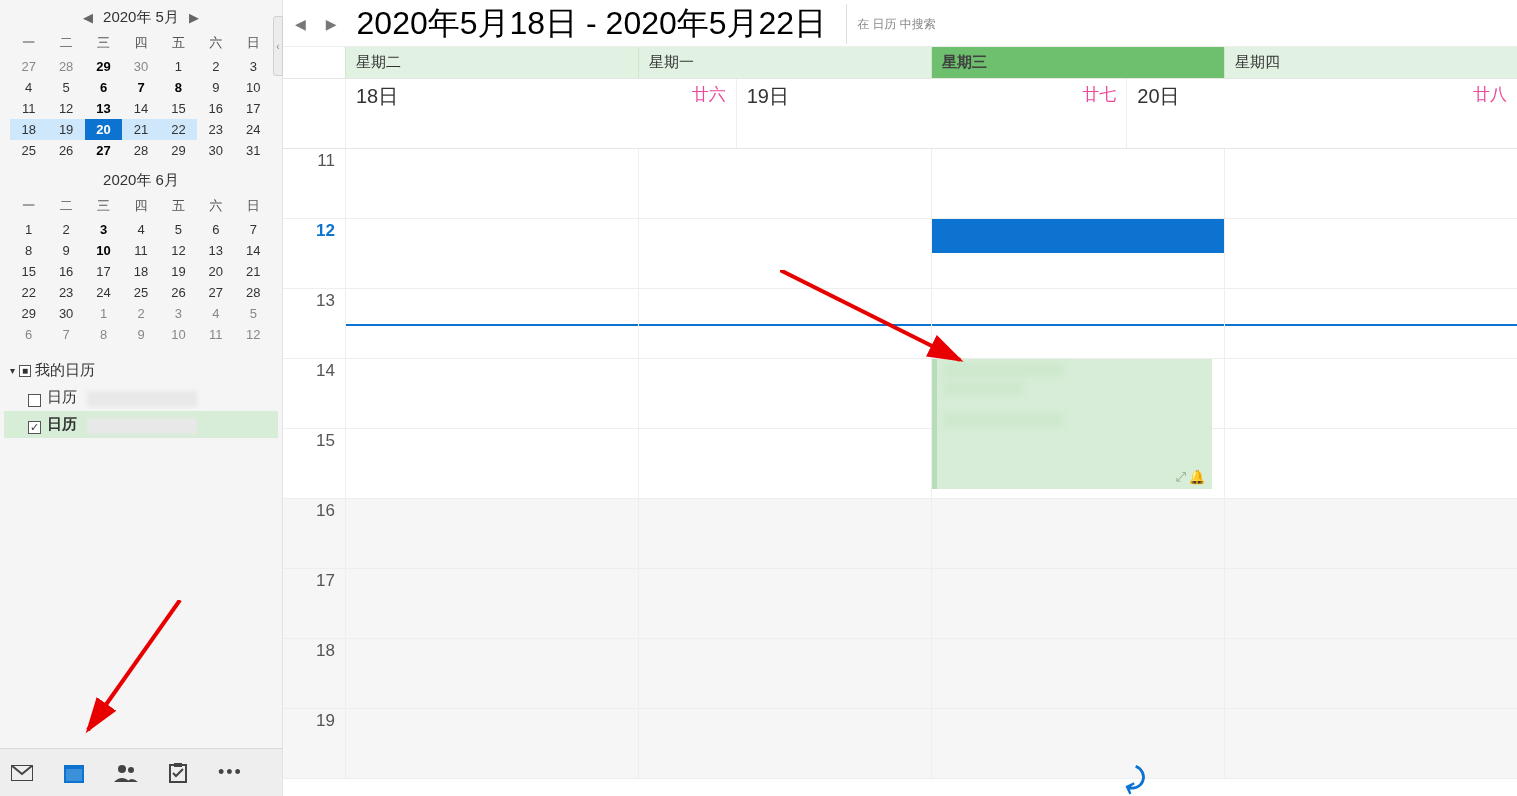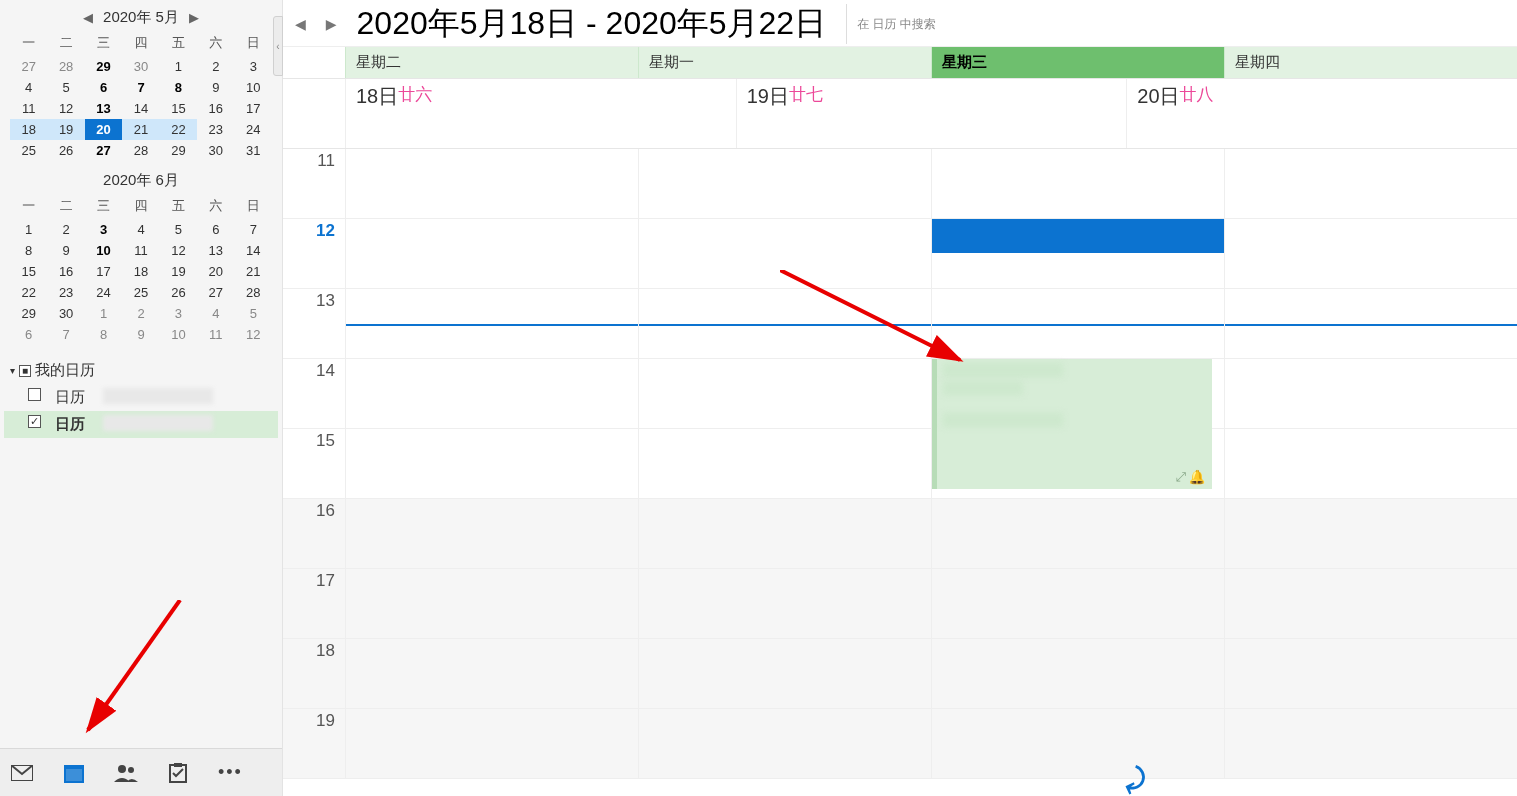--- a/index.html
+++ b/index.html
@@ -14,40 +14,40 @@
 .mini-grid .dow{color:#555;padding:3px 0;border-bottom:1px solid transparent}
 .mini-grid .d{padding:3px 0;color:#888;cursor:pointer}
 .mini-grid .d.cur{color:#333}
 .mini-grid .d.bold{font-weight:700;color:#000}
 .mini-grid .d.sel-wk{background:#cfe7fa}
 .mini-grid .d.today{background:#0c73d0;color:#fff;font-weight:700}
 .cal-sections{padding:10px 4px;font-size:15px;flex:1;overflow:hidden}
 .sec-hdr{display:flex;align-items:center;gap:4px;padding:4px 6px;cursor:pointer}
 .sec-hdr .tri{font-size:10px;color:#333}
 .sec-hdr .sq{width:12px;height:12px;border:1px solid #555;display:inline-flex;align-items:center;justify-content:center;font-size:10px;background:#fff}
-.sec-item{display:flex;align-items:flex-start;gap:14px;padding:4px 6px 4px 24px;cursor:pointer}
+.sec-item{display:flex;align-items:flex-end;gap:6px;padding:4px 6px 4px 24px;cursor:pointer}
 .sec-item.active{background:#d7edd7}
 .sec-item .cb{width:13px;height:13px;border:1px solid #555;display:inline-flex;align-items:center;justify-content:center;font-size:11px;background:#fff}
 .sec-item .lbl.bold{font-weight:700}
 .sec-item .blur{width:110px;height:16px;margin-left:4px;background:#e8e8e8;filter:blur(2px)}
 .navbar{height:48px;border-top:1px solid #d9d9d9;display:flex;align-items:center;gap:28px;padding:0 10px;background:#eee}
 .navbar .ico{width:24px;height:24px;display:flex;align-items:center;justify-content:center;color:#444;cursor:pointer}
 .navbar .ico.active{color:#0c73d0}
 .navbar .dots{font-size:18px;letter-spacing:2px;color:#444;cursor:pointer}
 .topbar{display:flex;align-items:center;padding:2px 0 0 6px;gap:8px;border-bottom:1px solid #eee}
 .topbar .navarr{color:#777;cursor:pointer;padding:4px 6px;font-size:14px}
 .topbar .title{font-size:32px;color:#000000;padding:0 6px}
 .topbar .search{flex:1;height:40px;border-left:1px solid #ddd;padding:4px 10px;font-size:12px;color:#888;margin-left:6px;display:flex;align-items:center}
 .daycols{display:flex;border-bottom:1px solid #e6e6e6}
 .daycols .timecol{width:62px}
 .daycols .col{flex:1;background:#e2f2e2;border-left:1px solid #cde8cd;padding:6px 10px;font-size:15px;color:#333}
-.daycols .col.today{background:#6ebf6e;color:#000000;font-weight:700}
+.daycols .col.today{background:#6ebf6e;color:#404040;font-weight:700}
 .datecols{display:flex;border-bottom:1px solid #e6e6e6;height:70px}
 .datecols .timecol{width:62px}
-.datecols .col{flex:1;border-left:1px solid #eee;padding:4px 10px;display:flex;justify-content:flex-start;align-items:flex-start;font-size:20px;color:#333}
+.datecols .col{flex:1;border-left:1px solid #eee;padding:4px 10px;display:flex;justify-content:space-between;align-items:flex-start;font-size:20px;color:#333}
 .datecols .col .lunar{font-size:17px;color:#ec4899}
 .grid{flex:1;overflow:hidden;position:relative}
 .row{display:flex;height:70px;border-bottom:1px solid #eee}
 .row .timecol{width:62px;text-align:right;padding:2px 10px 0 0;font-size:17px;color:#555}
 .row .timecol.now{color:#0c73d0;font-weight:700}
 .row .cell{flex:1;border-left:1px solid #eee;position:relative}
 .now-line{position:absolute;left:62px;right:0;height:2px;background:#0c73d0;top:175px}
 .row.wk{background:#f6f6f6}
 .evt{position:absolute;background:#0c73d0;top:0;left:0;right:0;height:34px}
 .evt-t{position:absolute;background:#d7edd7;left:0;right:12px;border-left:5px solid #b7dcb7;padding:4px 6px;font-size:13px;color:#444}

